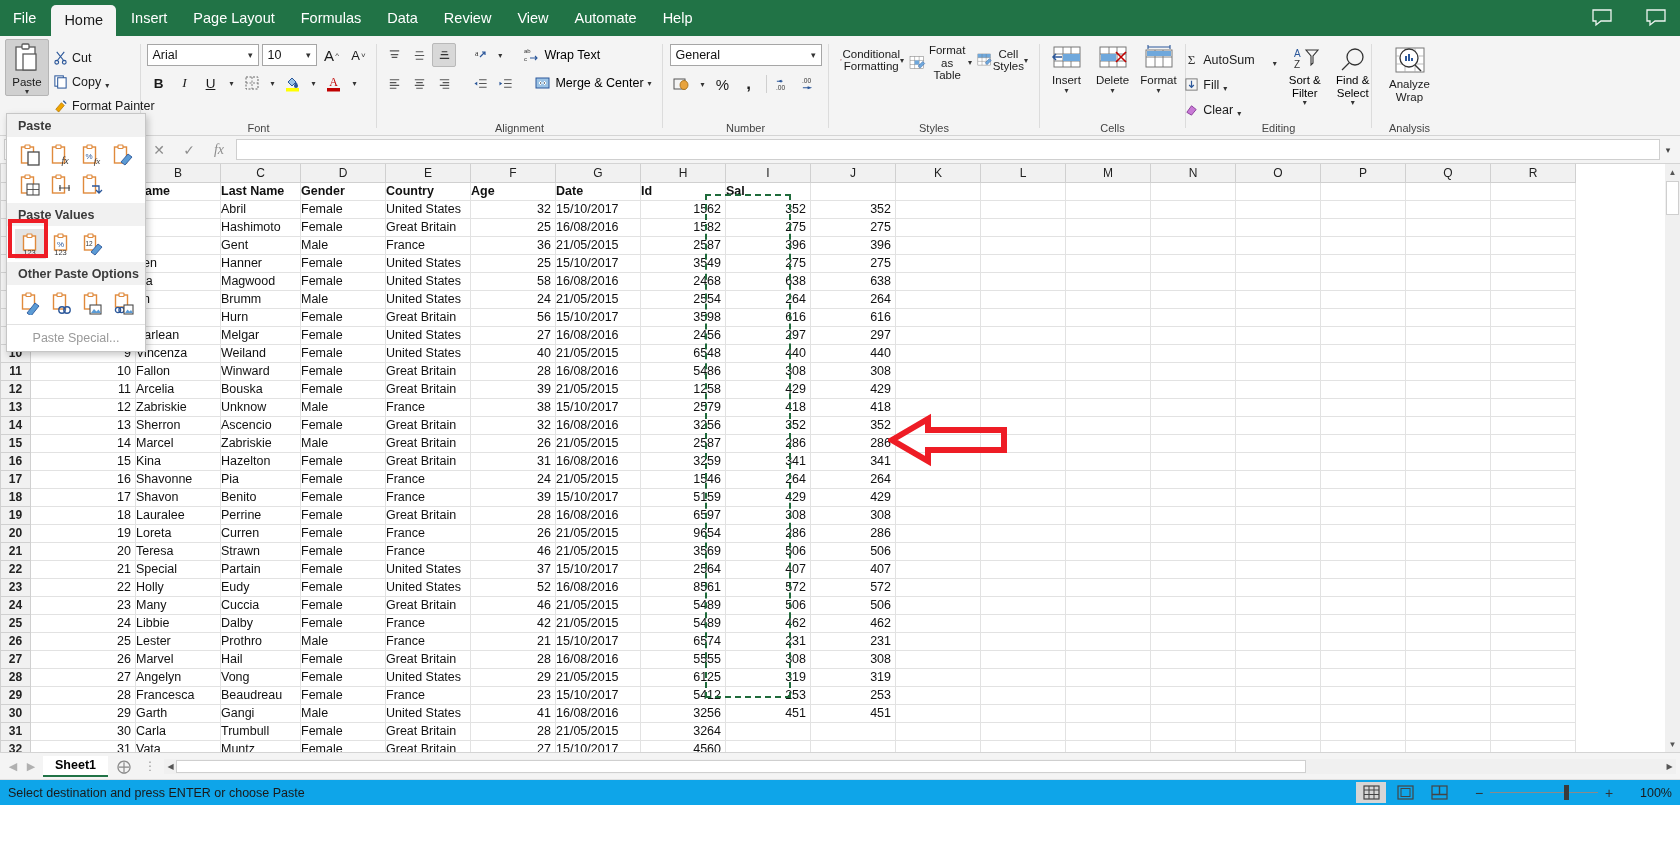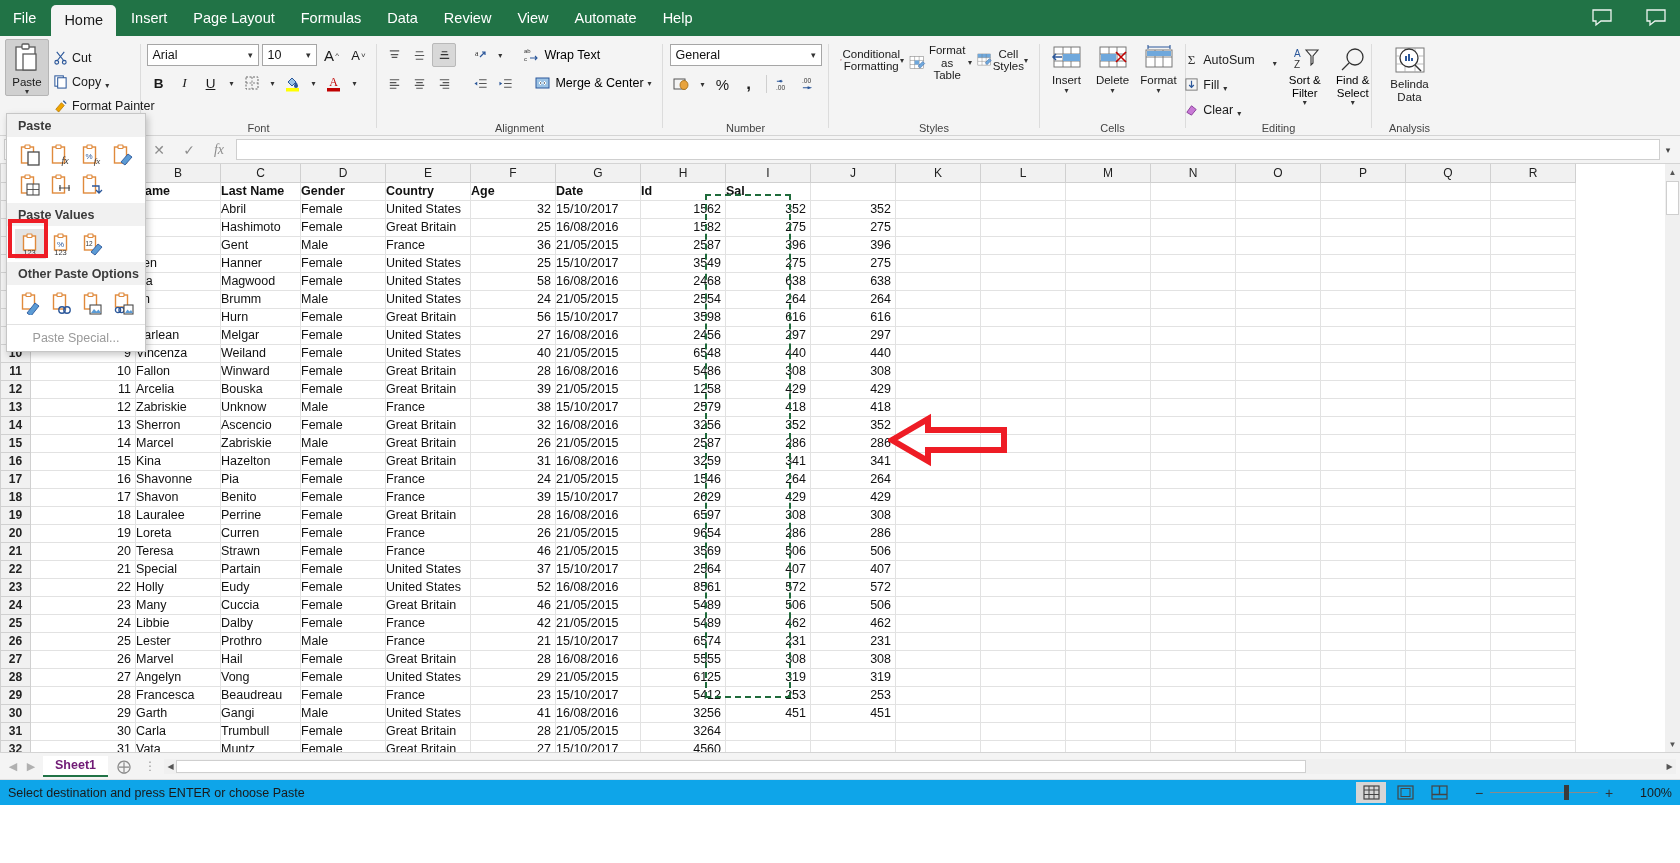--- a/index.html
+++ b/index.html
@@ -137,21 +137,21 @@
   .ants { position: absolute; border: 2px dashed #1f6b3b; pointer-events: none; z-index: 20; }
 
   
   .arrow { position: absolute; z-index: 40; pointer-events: none; }
 
   
   .sheetbar { height: 27px; background: #f4f4f4; display: flex; align-items: center;
               border-top: 1px solid #d4d4d4; padding: 0 4px; }
   .navbtn { width: 18px; height: 20px; display: flex; align-items: center;
             justify-content: center; color: #b0b0b0; font-size: 11px; cursor: pointer; }
-  .sheettab { font-size: 12.5px; font-weight: bold; color: #701a75;
+  .sheettab { font-size: 12.5px; font-weight: bold; color: #000000;
               padding: 2px 12px 3px; border-bottom: 2px solid #217346;
               background: #fff; cursor: pointer; margin: 0 3px; }
   .addsheet { width: 26px; height: 22px; display: flex; align-items: center;
               justify-content: center; color: #8a8a8a; font-size: 14px; cursor: pointer; }
   .hsplit { color: #999; font-size: 12px; padding: 0 7px; letter-spacing: 1px; }
   .hscroll { flex: 1; height: 15px; background: #f0f0f0; display: flex;
              align-items: center; position: relative; cursor: pointer; }
   .hscroll .thumb { position: absolute; left: 12px; height: 13px; width: 1130px;
                     background: #fff; border: 1px solid #cfcfcf; }
   .sarrow { width: 13px; height: 15px; display: flex; align-items: center;
@@ -560,21 +560,21 @@
     <div class="rgroup" style="width:75px;">
       <div class="rgroup-body" style="padding-top:5px;">
         <div class="cellbtn" style="width:62px;">
           <svg width="34" height="32" viewBox="0 0 34 32">
             <rect x="3" y="2" width="28" height="24" fill="#fff" stroke="#777" stroke-width="1"></rect>
             <path d="M12 2v24M22 2v24M3 10h28M3 18h28" stroke="#aaa" stroke-width=".8"></path>
             <circle cx="16" cy="12" r="9" fill="#fff" stroke="#333" stroke-width="1.3"></circle>
             <path d="M13 15v-5M16 15v-7M19 15v-3" stroke="#2b579a" stroke-width="2"></path>
             <path d="M22 19l6 6" stroke="#333" stroke-width="1.4"></path>
           </svg>
-          <span>Belinda Data</span>
+          <span>Analyze Wrap</span>
         </div>
       </div>
       <div class="rgroup-label">Analysis</div>
     </div>
   </div>
 
   <div class="fbar">
     <div class="namebox"></div>
     <div class="fbtns">
       <div class="fbtn">✕</div>
@@ -991,21 +991,21 @@
           </tr>
           <tr>
             <th class="rowhdr">18</th>
             <td class="cell num">17</td>
             <td class="cell">Shavon</td>
             <td class="cell">Benito</td>
             <td class="cell">Female</td>
             <td class="cell">France</td>
             <td class="cell num">39</td>
             <td class="cell">15/10/2017</td>
-            <td class="cell num">2629</td>
+            <td class="cell num">5159</td>
             <td class="cell num">429</td>
             <td class="cell num">429</td>
             <td class="cell"></td>
             <td class="cell"></td>
             <td class="cell"></td>
             <td class="cell"></td>
             <td class="cell"></td>
             <td class="cell"></td>
             <td class="cell"></td>
             <td class="cell"></td>

